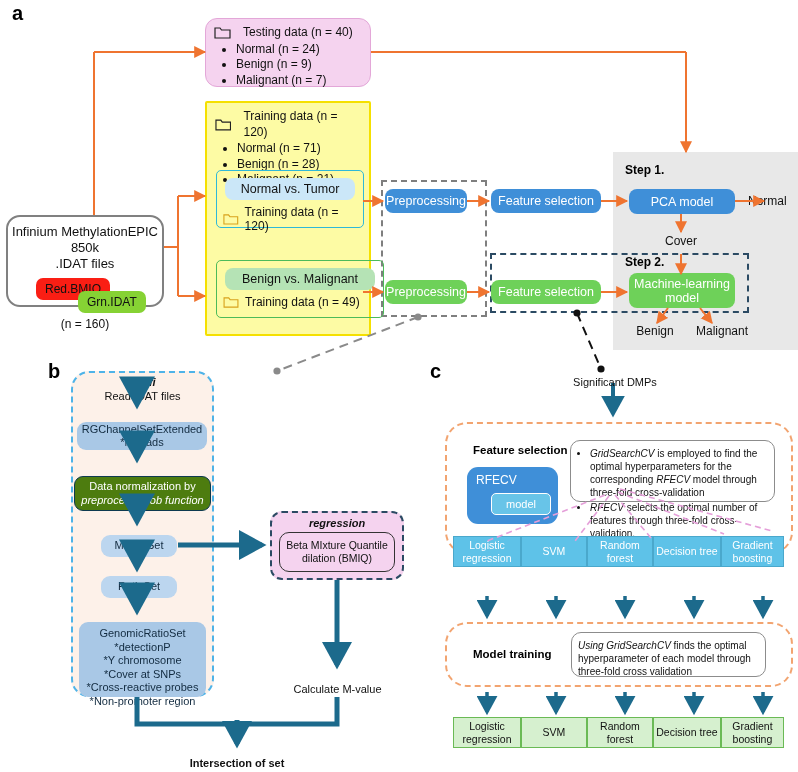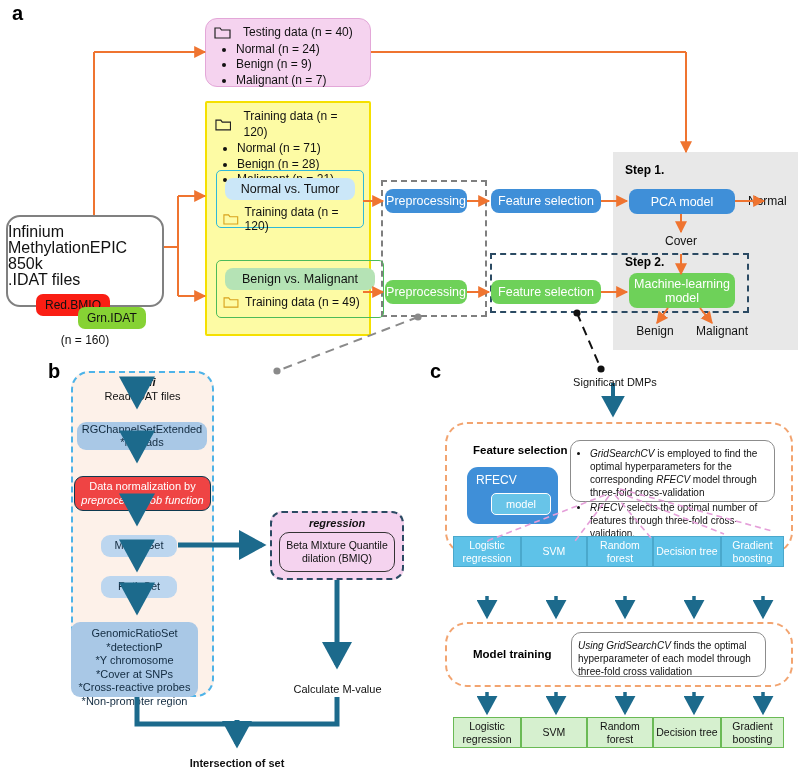--- a/index.html
+++ b/index.html
@@ -2,21 +2,21 @@
 <html><head>
 <meta charset="utf-8">
 <style>
   html,body{margin:0;padding:0;background:#ffffff;}
   body{font-family:"Liberation Sans","DejaVu Sans",sans-serif;color:#1a1a1a;}
   #page{position:relative;width:798px;height:772px;overflow:hidden;background:#fff;}
   .abs{position:absolute;box-sizing:border-box;}
   .panel-letter{font-weight:bold;font-size:20px;color:#000;}
   .ctr{display:flex;align-items:center;justify-content:center;text-align:center;}
   .src-box{border:2.5px solid #808080;border-radius:14px;background:#fff;}
-  .src-title{font-size:16px;line-height:16px;color:#111;}
+  .src-title{font-size:13px;line-height:16px;text-align:center;color:#111;}
   .idat{border-radius:7px;color:#111;font-size:12px;padding:4px 9px;display:inline-block;}
   .idat-red{background:#fa1e14;color:#111;}
   .idat-grn{background:#86d234;color:#111;}
   .src-n{font-size:12px;text-align:center;color:#111;}
 
   .testbox{background:#f5d3ef;border:1.6px solid #e3a7d8;border-radius:12px;}
   .trainbox{background:#fdfba4;border:2px solid #f5e000;border-radius:2px;}
   .datalist{font-size:12px;line-height:15.5px;color:#111;}
   .datalist .hdr{display:flex;align-items:center;gap:12px;}
   .datalist ul{margin:1px 0 0 10px;padding-left:12px;}
@@ -35,21 +35,21 @@
   .dash-gray{border:2px dashed #7f7f7f;}
   .dash-navy{border:2px dashed #2b4a63;}
   .gray-panel{background:#e8e8e8;}
   .steplabel{font-weight:bold;font-size:12px;color:#000;}
   .outlabel{font-size:12px;color:#111;}
 
   
   .bdash{border:2px dashed #4eb3e8;border-radius:18px;background:#fdf1e9;}
   .b-node{border-radius:9px;text-align:center;font-size:11px;line-height:13.5px;}
   .b-lightblue{background:#a9c8e6;color:#122b40;}
-  .b-dark{background:#ef4444;color:#fff;border:1.5px solid #0d3a50;}
+  .b-dark{background:#4d7c0f;color:#fff;border:1.5px solid #0d3a50;}
   .b-small{background:#bcd6ef;color:#122b40;}
   .b-plain{font-size:11px;line-height:13.5px;text-align:center;color:#111;}
   .b-head{font-size:11px;font-weight:bold;font-style:italic;text-align:center;color:#111;}
   .pinkbox{background:#f5d3ef;border:1.8px solid #333;border-radius:10px;font-size:10.5px;line-height:13px;color:#111;text-align:center;}
   .pinkdash{border:2px dashed #2b4a63;border-radius:12px;background:#f5d3ef;}
   .bold-cap{font-size:11px;font-weight:bold;color:#111;text-align:center;}
   .cap{font-size:11px;color:#111;text-align:center;}
 
   
   .odash{border:2.5px dashed #f2a470;border-radius:22px;background:#fff;}
@@ -256,21 +256,21 @@
   </div>
 
   <div class="abs b-node b-dark ctr" style="left:74px;top:476px;width:137px;height:35px;flex-direction:column;z-index:4">
     <span>Data normalization by</span>
     <span class="italic">preprocessNoob function</span>
   </div>
 
   <div class="abs b-node b-small ctr" style="left:101px;top:535px;width:76px;height:22px;z-index:4">MethylSet</div>
   <div class="abs b-node b-small ctr" style="left:101px;top:576px;width:76px;height:22px;z-index:4">RatioSet</div>
 
-  <div class="abs b-node b-lightblue" style="left:71px;top:622px;width:127px;height:75px;padding-top:5px;z-index:4">
+  <div class="abs b-node b-lightblue" style="left:79px;top:622px;width:127px;height:75px;padding-top:5px;z-index:4">
     <div>GenomicRatioSet</div>
     <div>*detectionP</div>
     <div>*Y chromosome</div>
     <div>*Cover at SNPs</div>
     <div>*Cross-reactive probes</div>
     <div>*Non-promoter region</div>
   </div>
 
   <div class="abs pinkdash" style="left:270px;top:511px;width:134px;height:69px;z-index:3">
     <div class="b-head" style="margin-top:4px;">regression</div>

